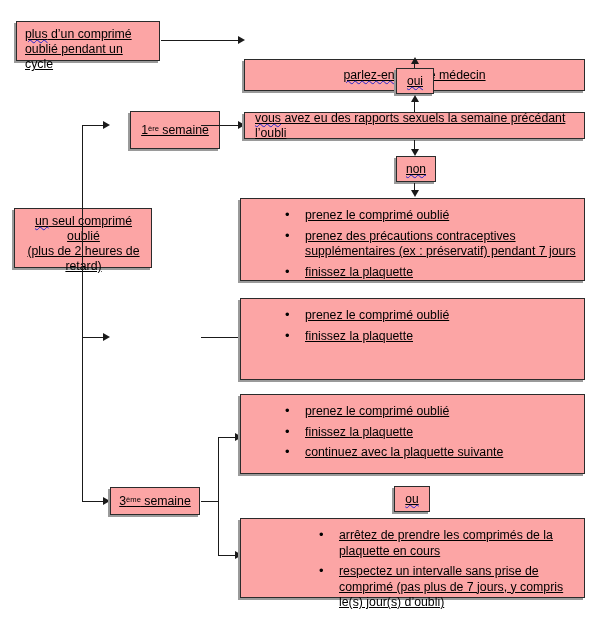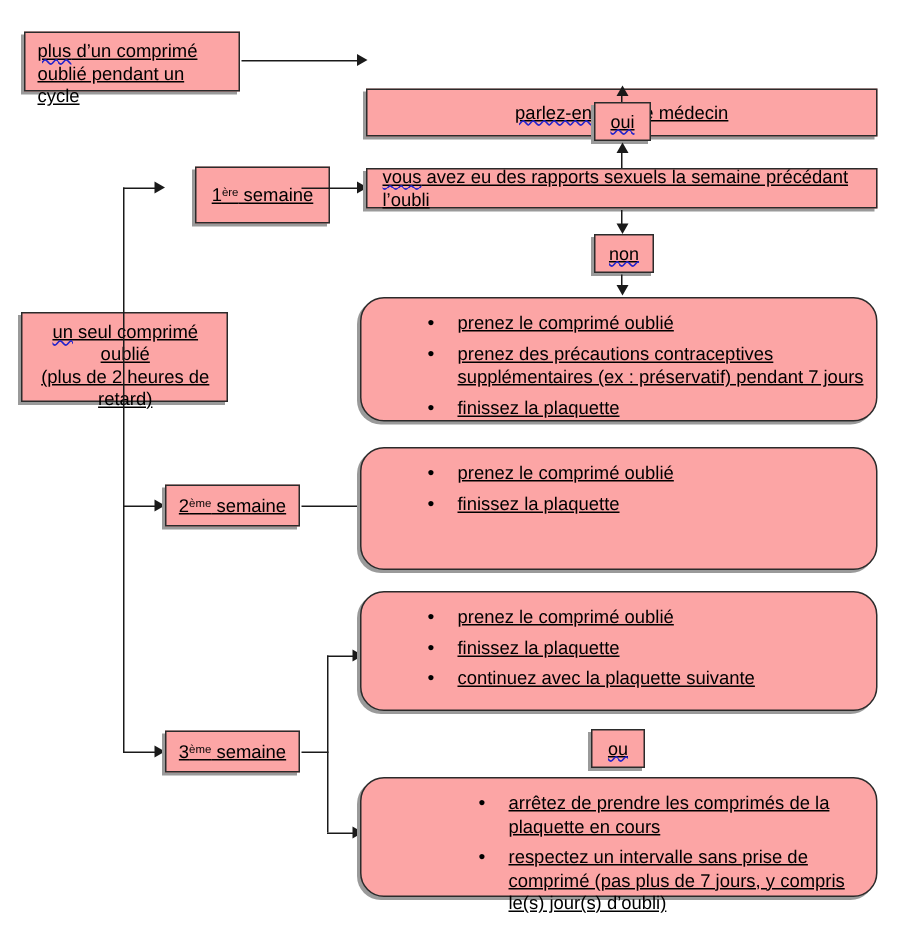--- a/index.html
+++ b/index.html
@@ -40,21 +40,20 @@
     justify-content: center;
     text-align: center;
   }
   .box.centerleftpad {
     display: flex;
     align-items: center;
     justify-content: center;
   }
   .box.listbox {
     padding: 9px 6px 6px 6px;
-    border-radius: 16px;
   }
   .box.tiny {
     font-size: 12px;
   }
 
   
   ul.bul {
     margin: 0;
     padding: 0 0 0 38px;
     list-style: none;
@@ -187,23 +186,20 @@
 
   <div class="ln hl" style="left:82px; top:125px; width:22px;"></div>
   <div class="arrow-r" style="left:103px; top:121px;"></div>
 
   <div class="ln hl" style="left:82px; top:337px; width:22px;"></div>
   <div class="arrow-r" style="left:103px; top:333px;"></div>
 
   <div class="ln hl" style="left:82px; top:501px; width:22px;"></div>
   <div class="arrow-r" style="left:103px; top:497px;"></div>
 
-  <div class="box center" style="left:110px; top:323px; width:90px; height:28px;">
-    <span><span>2</span><sup class="ord">ème</sup><span> semaine</span></span>
-  </div>
 
   <div class="ln hl" style="left:201px; top:337px; width:38px;"></div>
   <div class="arrow-r" style="left:238px; top:333px;"></div>
 
   <div class="box listbox" style="left:240px; top:298px; width:345px; height:82px;">
     <ul class="bul">
       <li>prenez le comprimé oublié</li>
       <li>finissez la plaquette</li>
     </ul>
   </div>

